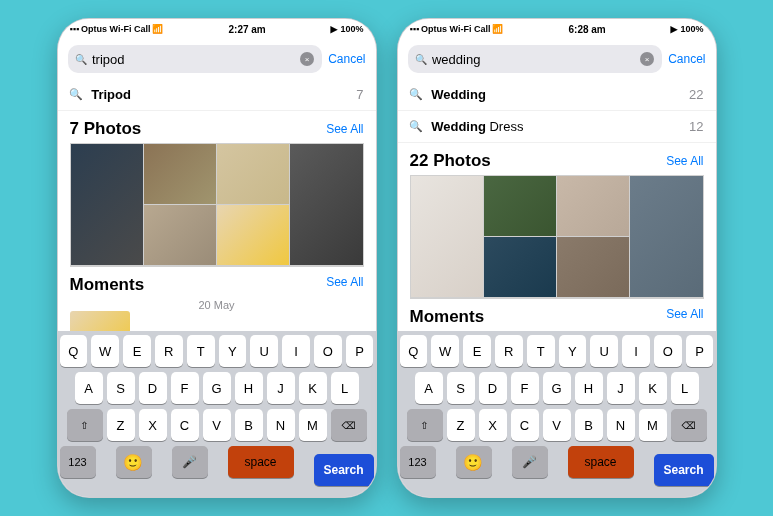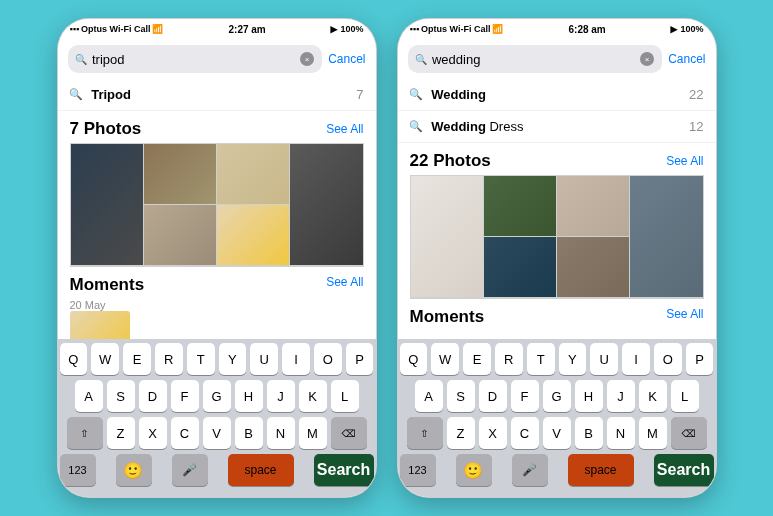--- a/index.html
+++ b/index.html
@@ -122,21 +122,21 @@
     .moments-section {
       padding: 8px 12px 4px;
       background: white;
     }
     .moments-header {
       display: flex;
       justify-content: space-between;
       margin-bottom: 4px;
     }
     .moments-title { font-size: 17px; font-weight: 700; color: #000; }
-    .moments-date { font-size: 11px; color: #8e8e93; margin-top: 2px; }
+    .moments-date { font-size: 11px; color: #8e8e93; margin-top: 2px; text-align: center; }
     .moment-photo {
       width: 60px; height: 40px;
       background: linear-gradient(135deg, #e8d5b0, #f0c840);
       border-radius: 3px;
     }
     .keyboard {
       background: #cdd0d6;
       padding: 4px 2px;
     }
     .key-row {
@@ -166,25 +166,26 @@
       color: #000;
       font-size: 10px;
       max-width: 36px;
     }
     .key-space {
       background: #c2410c;
       max-width: 120px;
       font-size: 12px;
     }
     .key-search {
-      background: #14532d;
+      background: #1d4ed8;
       color: white;
       max-width: 60px;
-      font-size: 16px;
+      font-size: 12px;
       font-weight: 600;
+      margin-top: 8px;
     }
     .key-delete {
       background: #aeaeb3;
       max-width: 36px;
     }
     .bottom-row {
       display: flex;
       justify-content: center;
       gap: 20px;
       padding-bottom: 2px;

